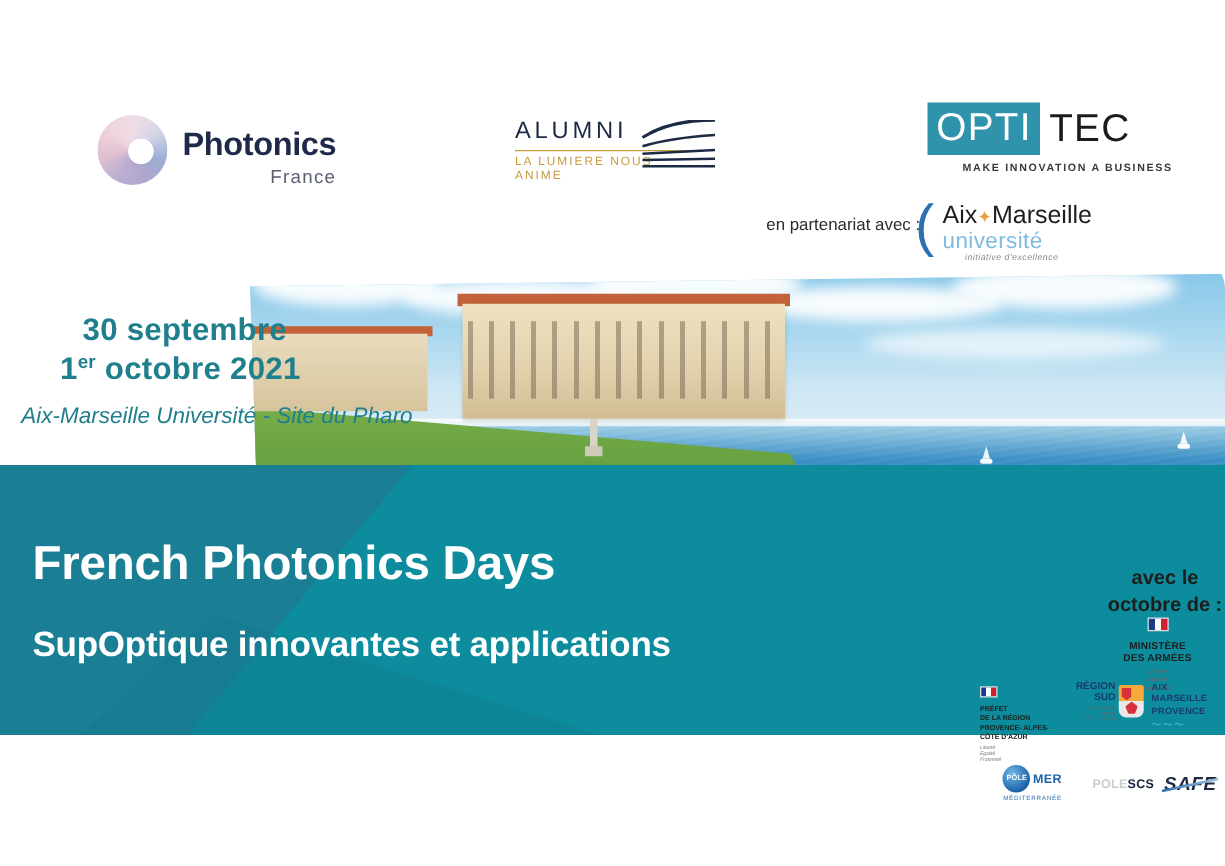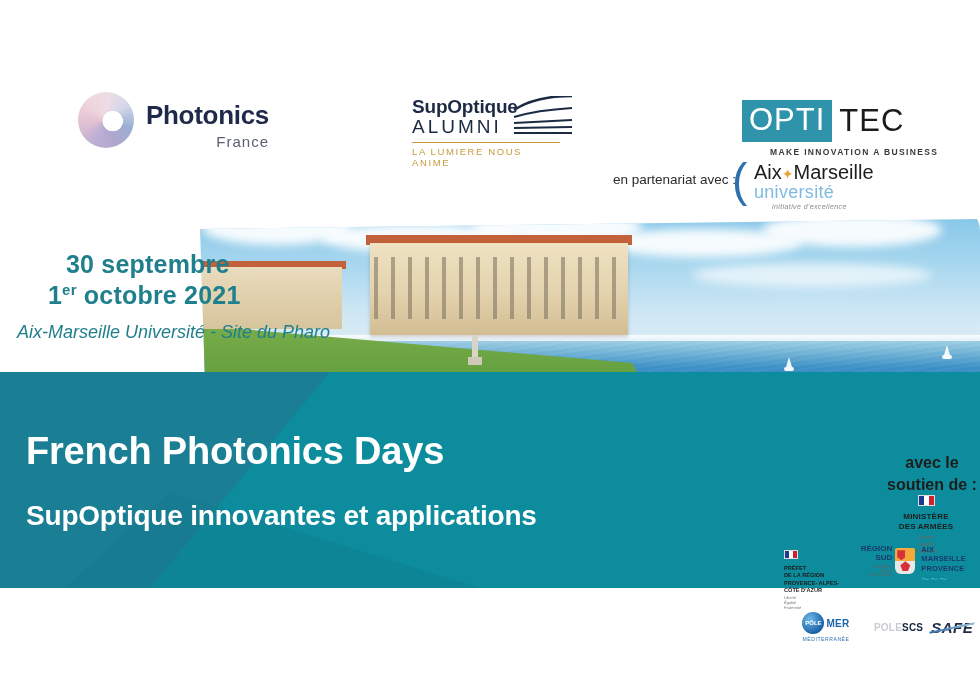--- a/index.html
+++ b/index.html
@@ -189,21 +189,21 @@
 
   .so-logo{ position:absolute; left:412px; top:96px; width:160px; height:62px; }
   .so-l1{ font-size:19px; font-weight:bold; color:#1c2a44; letter-spacing:-.2px; }
   .so-l2{ font-size:19px; color:#1c2a44; letter-spacing:3px; margin-top:-2px; }
   .so-lines{ position:absolute; left:100px; top:0px; width:62px; height:40px; }
   .so-tag{
     font-size:9.5px; color:#c79a3e; letter-spacing:1.6px; margin-top:4px;
     border-top:1px solid #c79a3e; padding-top:3px; width:148px;
   }
 
-  .ot-logo{ position:absolute; left:742px; top:100px; }
+  .ot-logo{ position:absolute; left:742px; top:82px; }
   .ot-row{ display:flex; align-items:center; }
   .ot-blue{ background:#2f93ab; padding:2px 7px 4px 7px; }
   .ot-blue span{ font-size:31px; color:#ffffff; letter-spacing:1px; font-weight:400; }
   .ot-dark{ font-size:31px; color:#1b1b1b; letter-spacing:1px; margin-left:7px; font-weight:400; }
   .ot-tag{ font-size:8.5px; color:#3a3a3a; letter-spacing:1.35px; margin-top:5px; font-weight:bold;margin-left:28px; }
 
   .partner-label{
     position:absolute; left:613px; top:172px; font-size:13.5px; color:#2b2b2b;
   }
   .amu{ position:absolute; left:732px; top:158px; width:150px; height:52px; }
@@ -322,21 +322,20 @@
 
   <div class="pf-logo">
     <div class="pf-sphere"></div>
   </div>
   <div class="pf-text">
     <div class="pf-name">Photonics</div>
     <div class="pf-sub">France</div>
   </div>
 
   <div class="so-logo">
-    <div class="so-l1">SupOptique</div>
     <div class="so-l2">ALUMNI</div>
     <div class="so-lines">
       <svg width="62" height="42" viewBox="0 0 62 42">
         <path d="M2 14 C20 2, 44 0, 60 0" stroke="#1c2a44" stroke-width="2.6" fill="none"></path>
         <path d="M2 21 C22 15, 44 13, 60 12" stroke="#1c2a44" stroke-width="2.2" fill="none"></path>
         <line x1="2" y1="27" x2="60" y2="24" stroke="#1c2a44" stroke-width="2"></line>
         <line x1="2" y1="32" x2="60" y2="31" stroke="#1c2a44" stroke-width="2"></line>
         <line x1="2" y1="37" x2="60" y2="37" stroke="#1c2a44" stroke-width="2"></line>
       </svg>
     </div>
@@ -354,21 +353,21 @@
   <div class="partner-label">en partenariat avec :</div>
   <div class="amu">
     <div class="amu-paren">(</div>
     <div class="amu-l1"><span>Aix</span><span style="color:#e9a13b;font-size:14px;">✦</span><span>Marseille</span></div>
     <div class="amu-l2">université</div>
     <div class="amu-l3">initiative d'excellence</div>
   </div>
 
   <div class="support-label">
     <div>avec le</div>
-    <div>soutien de :</div>
+    <div>octobre de :</div>
   </div>
 
   <div class="min-armees">
     <span class="flag"></span>
     <div class="mtxt">MINISTÈRE</div>
     <div class="mtxt" style="margin-top:0">DES ARMÉES</div>
     <div class="mdev">Liberté</div>
     <div class="mdev" style="margin-top:0">Égalité</div>
     <div class="mdev" style="margin-top:0">Fraternité</div>
   </div>

